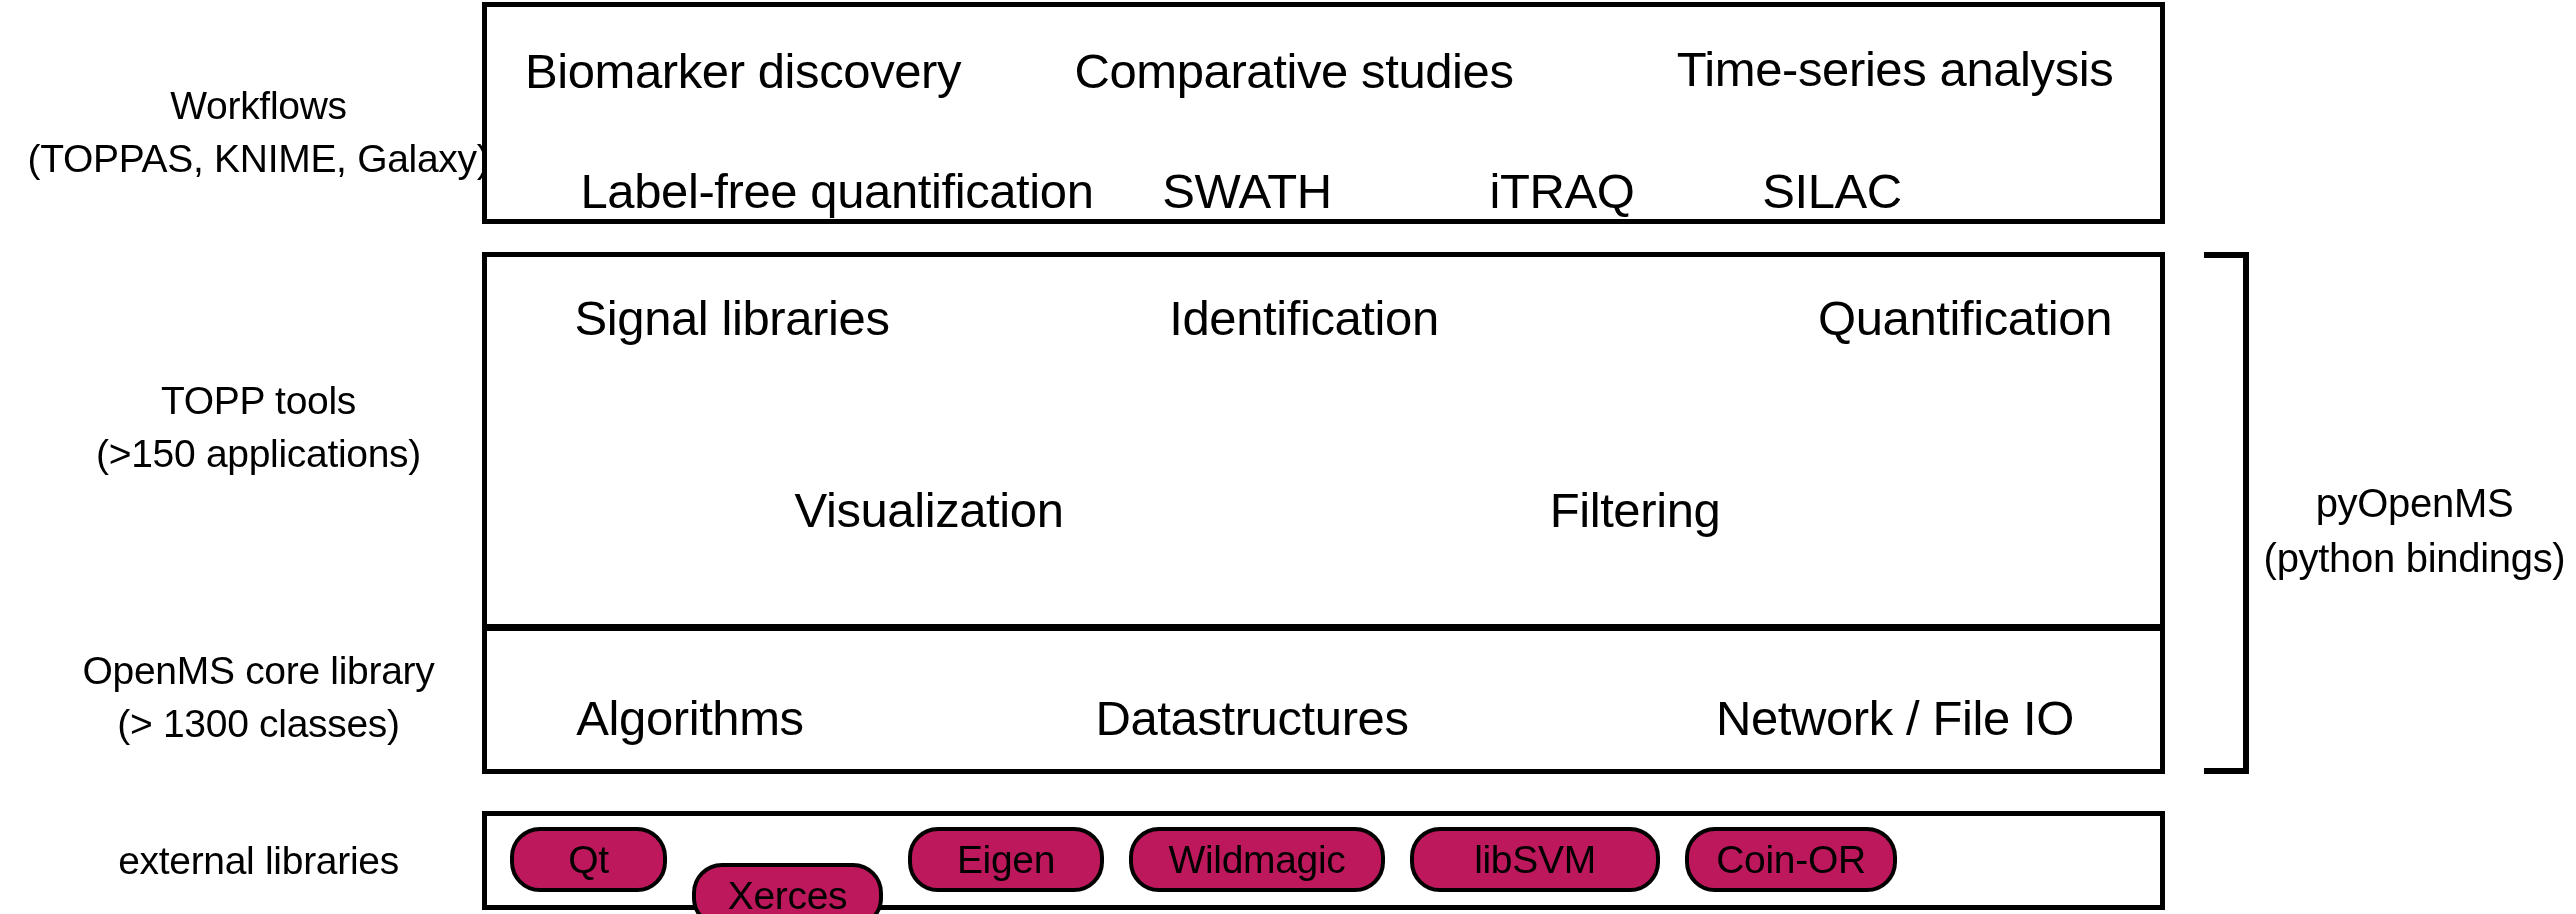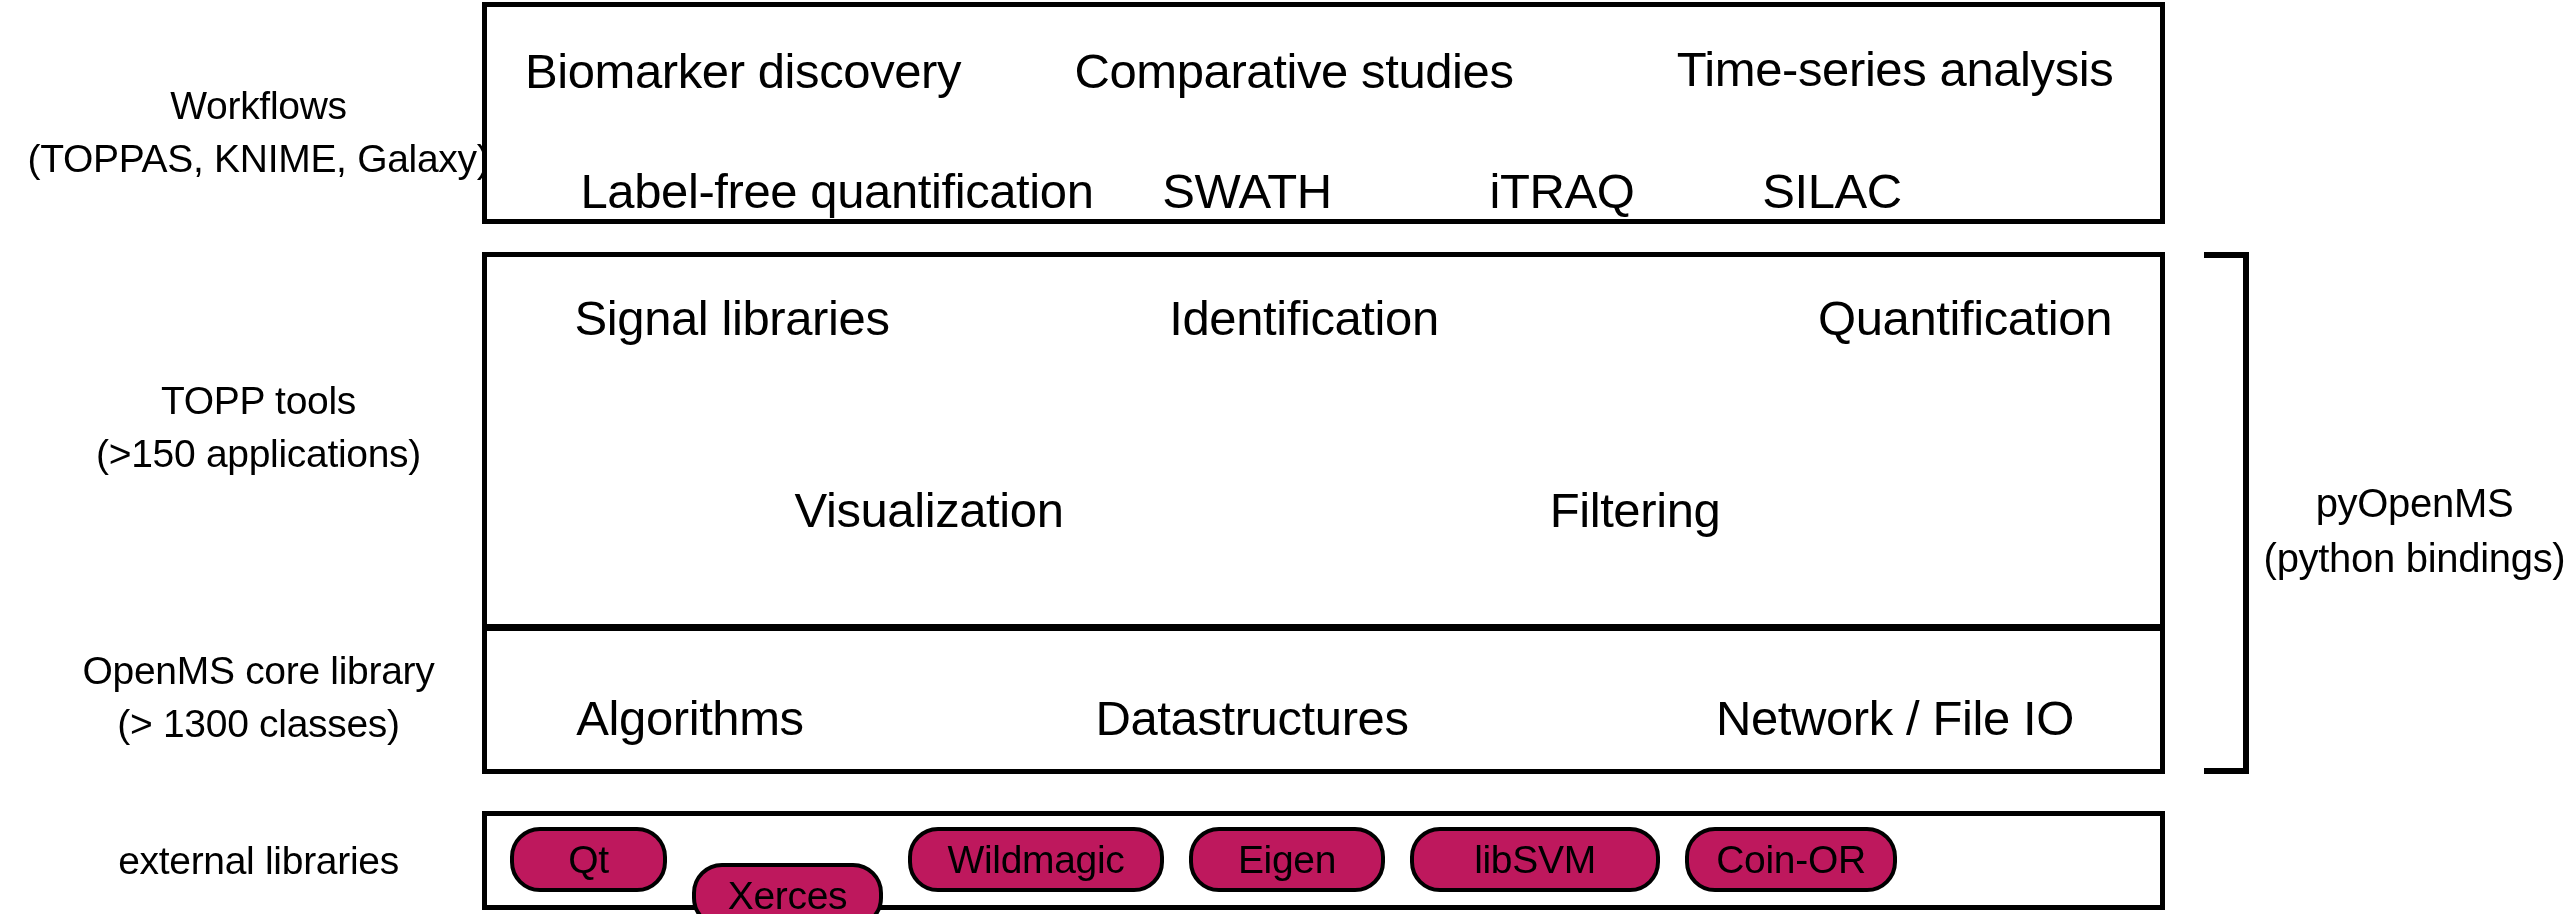--- a/index.html
+++ b/index.html
@@ -123,20 +123,20 @@
   <div class="bracket" style="left:2204px; top:252px; width:45px; height:522px;"></div>
   <div class="pyopenms" style="left:2251px; top:531px; width:327px;">
     <div>pyOpenMS</div>
     <div>(python bindings)</div>
   </div>
 
   <div class="box" style="left:482px; top:811px; width:1683px; height:99px;"></div>
   <div class="pill-row" style="left:510px; top:827px;">
     <div class="pill" style="width:157px;">Qt</div>
     <div class="pill" style="width:191px;margin-top:36px;">Xerces</div>
+    <div class="pill" style="width:196px;">Eigen</div>
     <div class="pill" style="width:256px;">Wildmagic</div>
-    <div class="pill" style="width:196px;">Eigen</div>
     <div class="pill" style="width:250px;">libSVM</div>
     <div class="pill" style="width:212px;">Coin-OR</div>
   </div>
 
 </div>
 
 
 </body></html>

